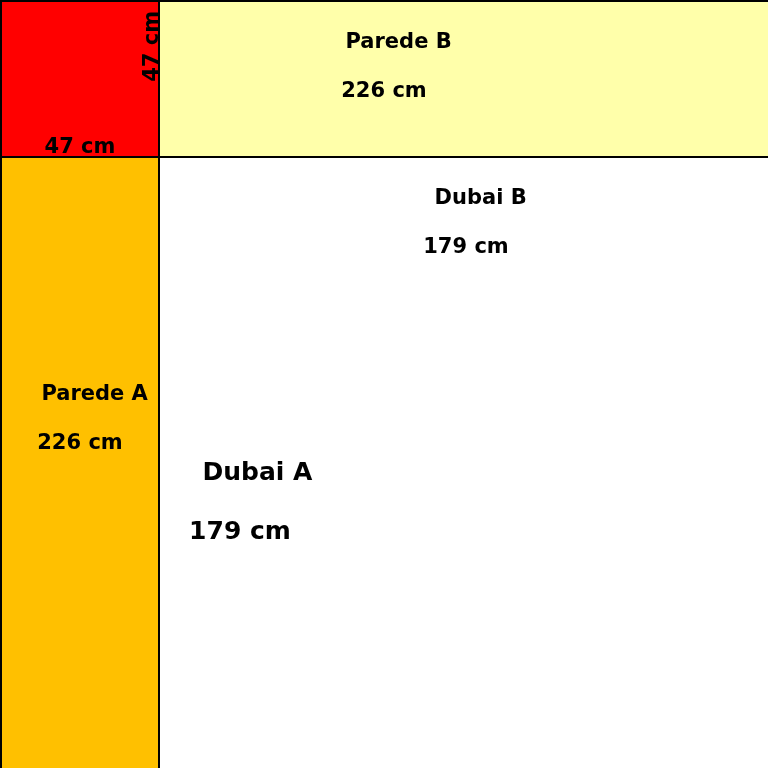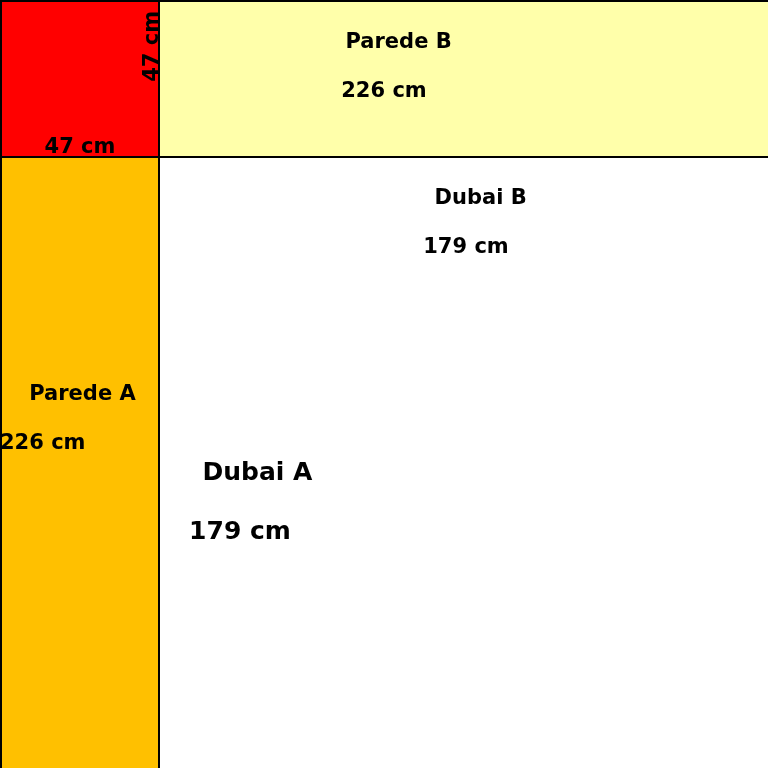--- a/index.html
+++ b/index.html
@@ -88,21 +88,21 @@
     font-size: 21px;
   }
   #label-dubai-b .l2 {
     display: block;
   }
 
   #label-parede-a {
     left: 0px;
     top: 356px;
     width: 160px;
-    text-align: left;
+    text-align: center;
     font-size: 21px;
   }
   #label-parede-a .l2 {
     display: block;
   }
 
   #label-dubai-a {
     left: 160px;
     top: 427px;
     width: 160px;

